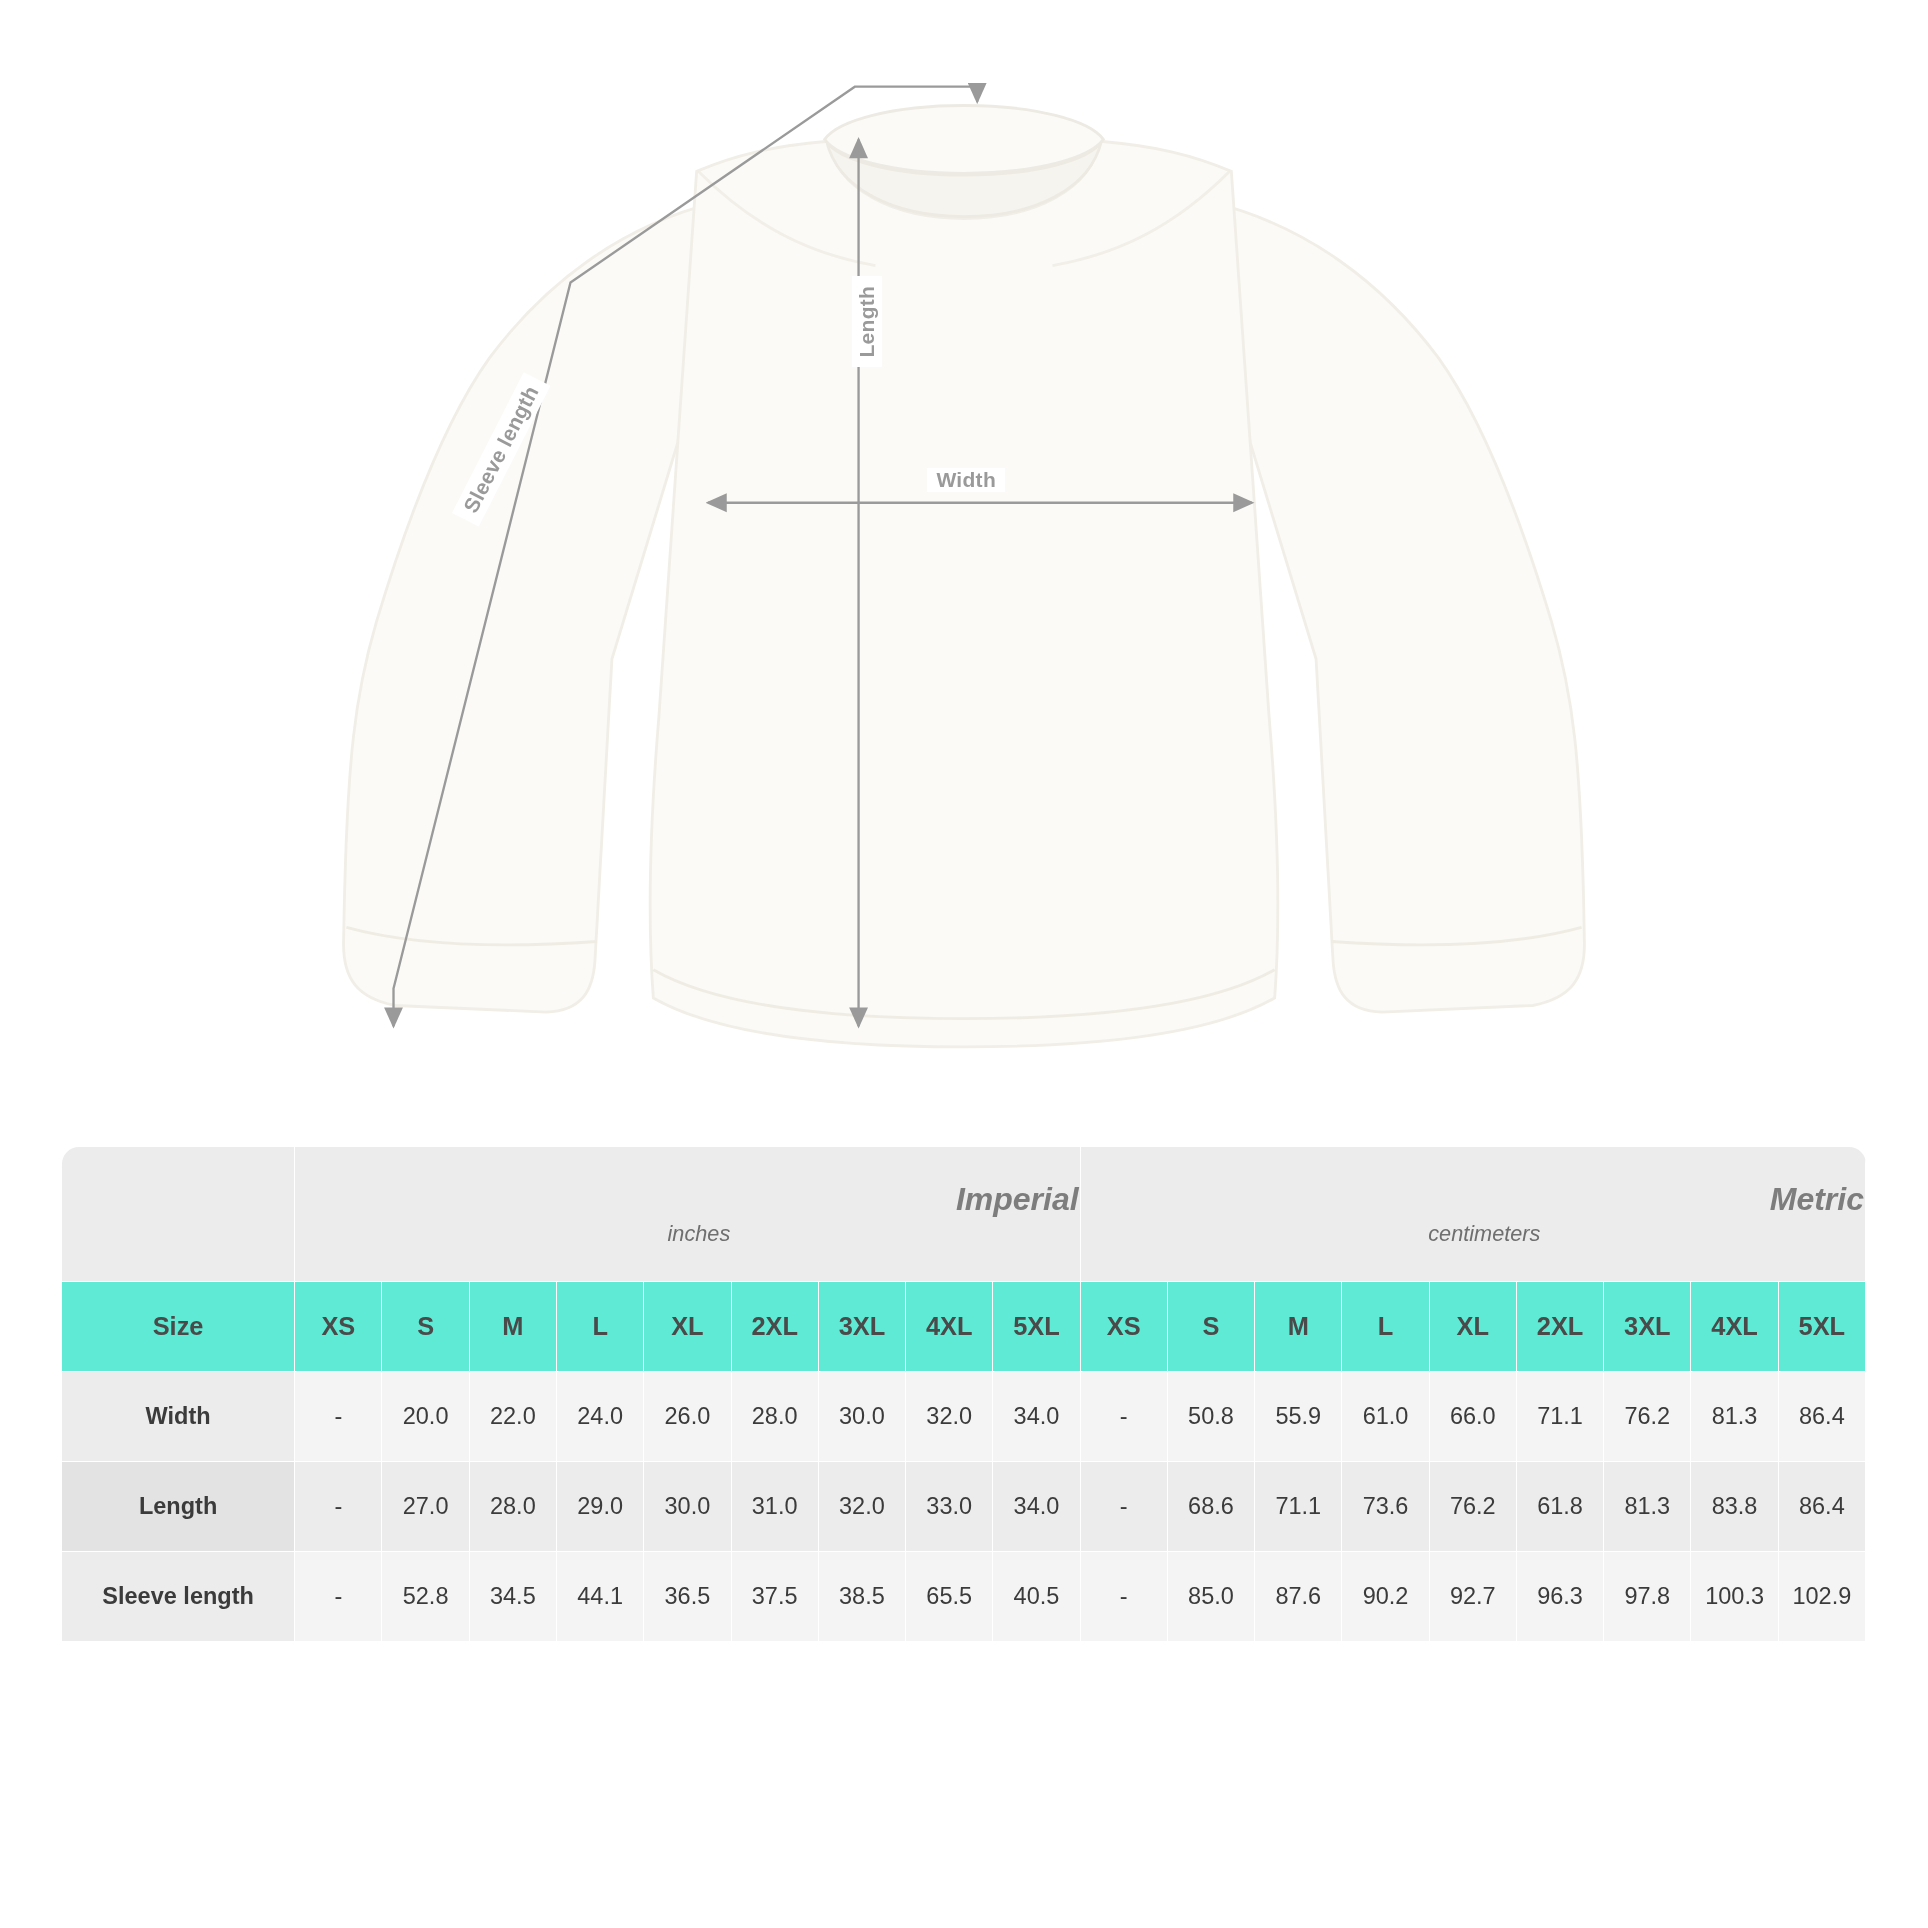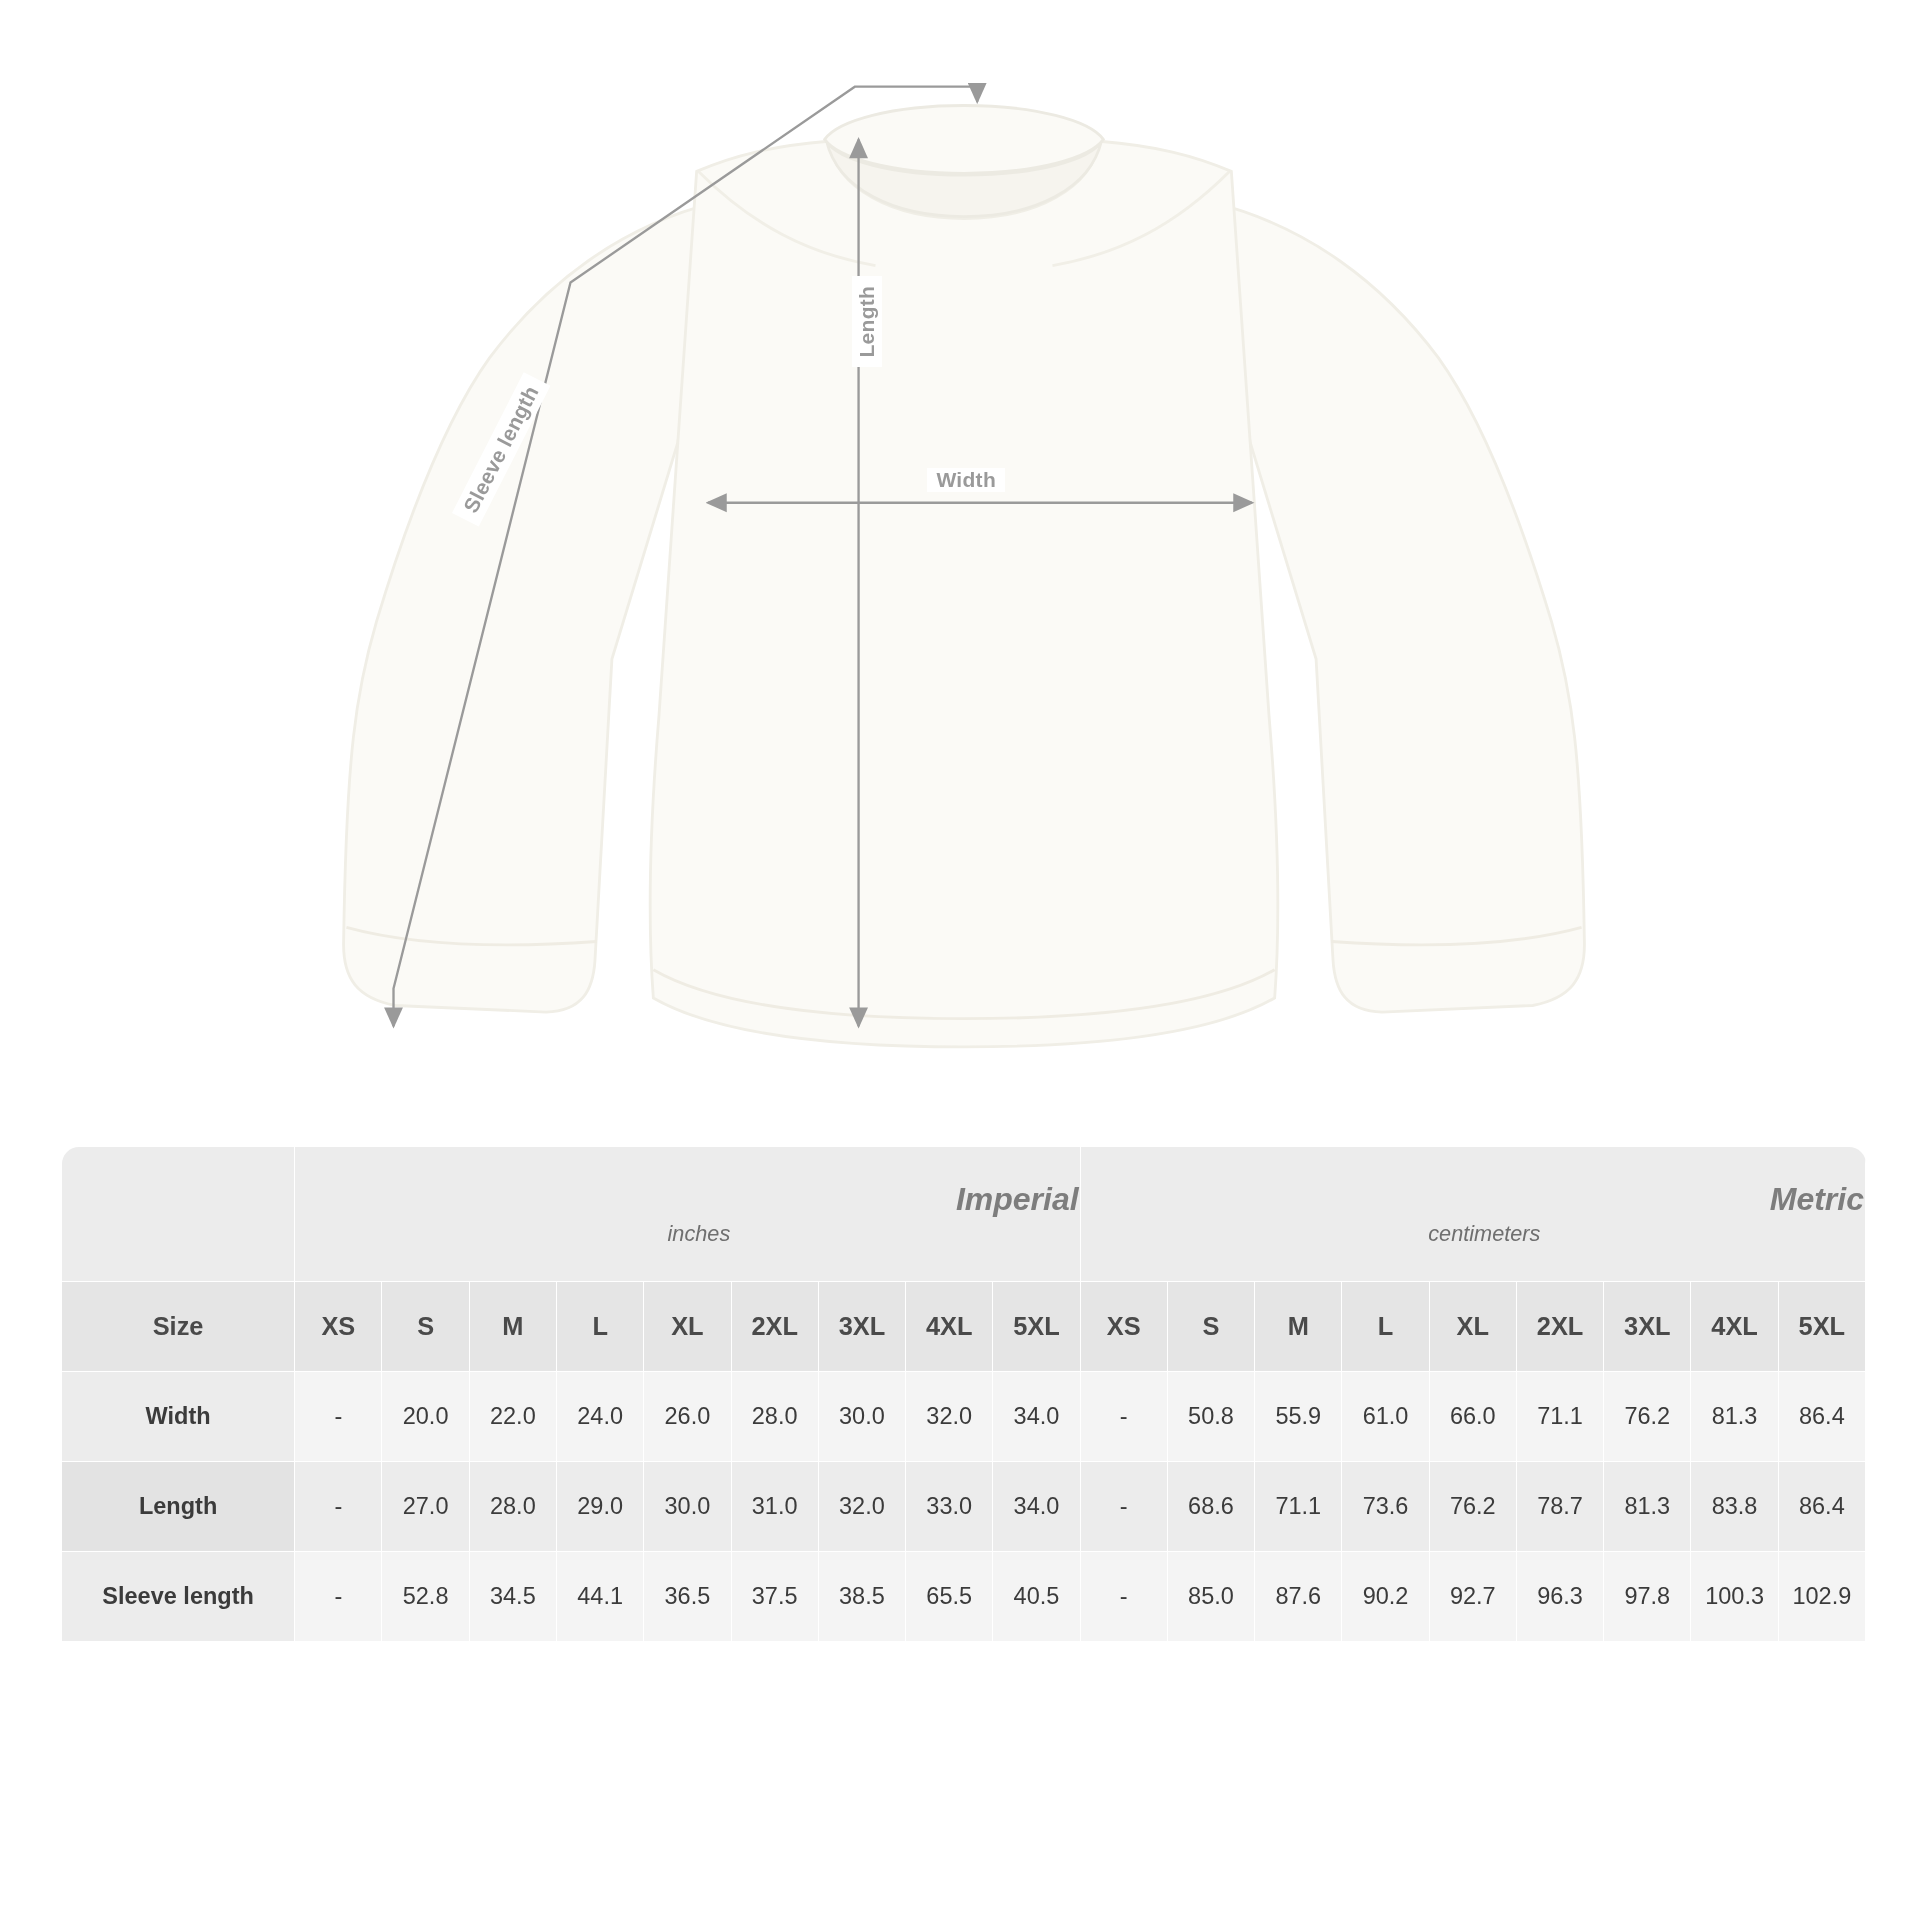--- a/index.html
+++ b/index.html
@@ -122,21 +122,21 @@
     color: #6f6f6f;
     margin-top: 3.8px;
     padding-left: 23px;
   }
   .corner-cell {
     background: #ececec;
     border-right: 1.9px solid #ffffff;
   }
 
   tr.head-row td {
-    background: #e5e5e5;
+    background: #5eead4;
     height: 87px;
     font-weight: bold;
     color: #4a4a4a;
     font-size: 25.4px;
   }
   tr.head-row td.rowlabel {
     font-size: 25.4px;
   }
 
   td.rowlabel {
@@ -297,21 +297,21 @@
           <td>30.0</td>
           <td>31.0</td>
           <td>32.0</td>
           <td>33.0</td>
           <td>34.0</td>
           <td>-</td>
           <td>68.6</td>
           <td>71.1</td>
           <td>73.6</td>
           <td>76.2</td>
-          <td>78.7</td>
+          <td>61.8</td>
           <td>81.3</td>
           <td>83.8</td>
           <td class="last-col">86.4</td>
         </tr>
 
         <tr class="data-row">
           <td class="rowlabel">Sleeve length</td>
           <td>-</td>
           <td>52.8</td>
           <td>34.5</td>

